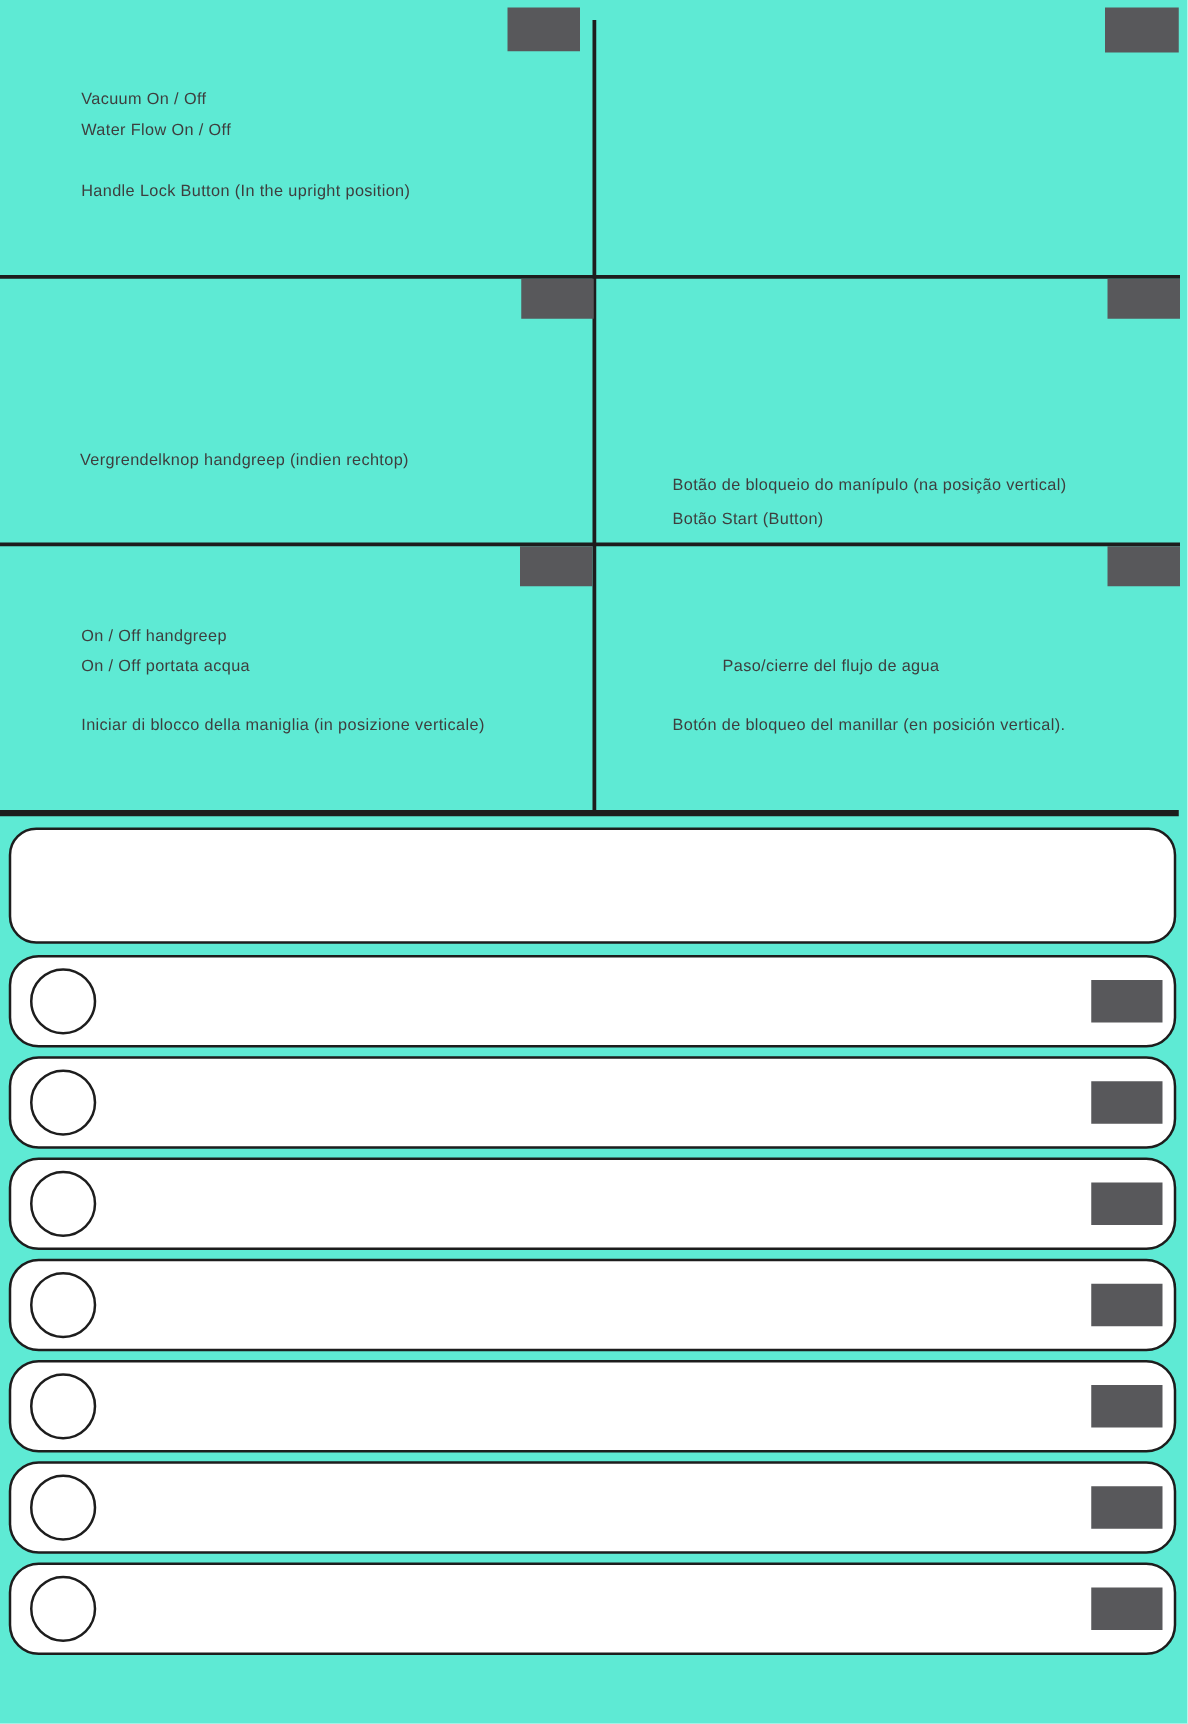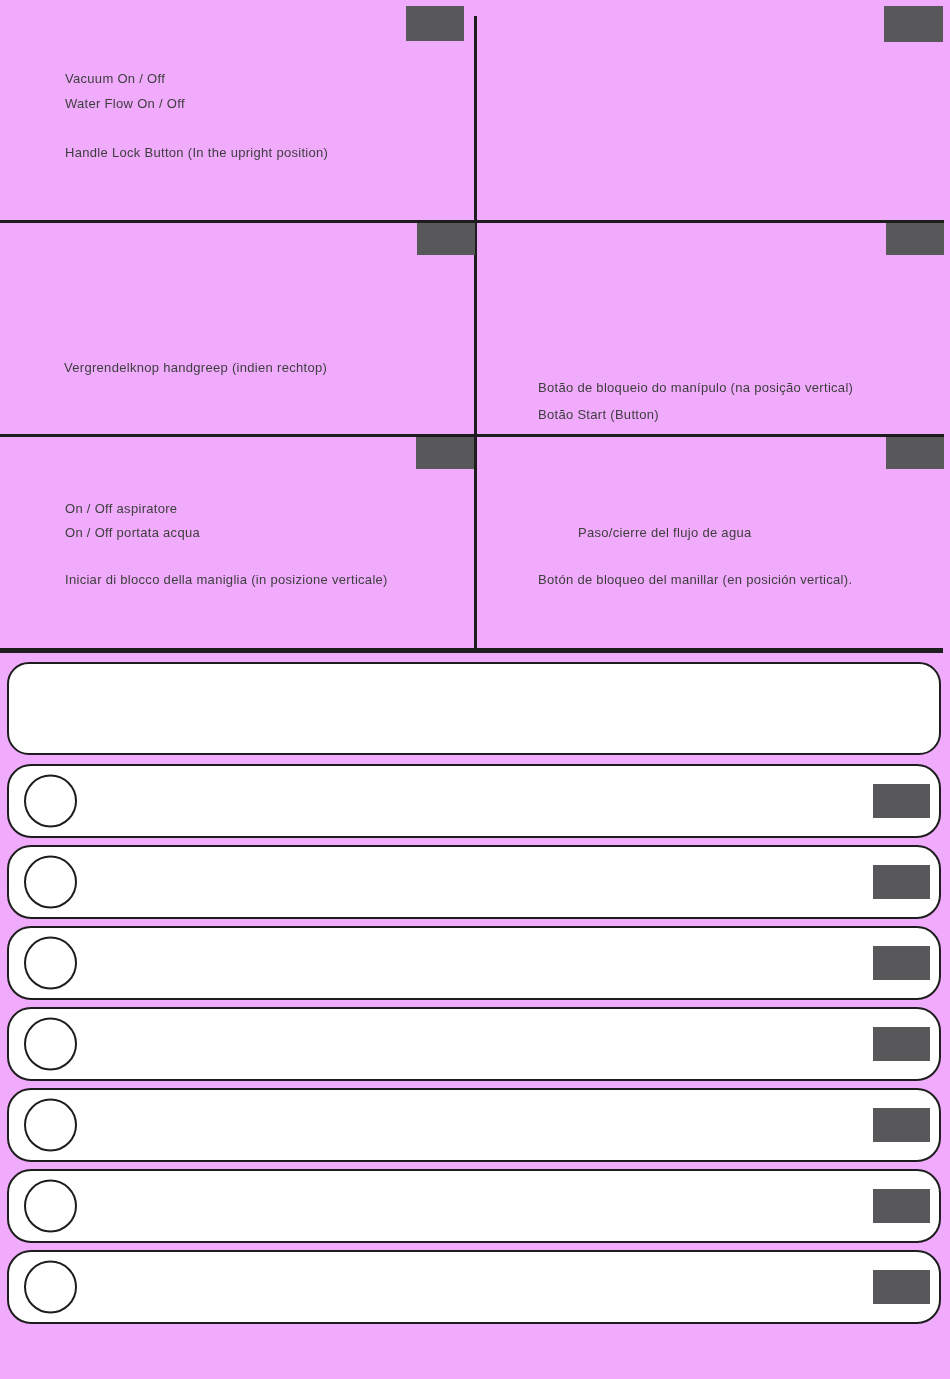--- a/index.html
+++ b/index.html
@@ -6,21 +6,21 @@
     --line: #1d1d1d;
     --text: #3e3e3e;
     --ph: #58585b;
   }
   * { margin: 0; padding: 0; box-sizing: border-box; }
   html, body { background: #ffffff; }
   .page {
     position: relative;
     width: 950px;
     height: 1379px;
-    background: #f0abfc;
+    background: #5eead4;
     font-family: "Liberation Sans", sans-serif;
     overflow: hidden;
   }
   .ph {
     position: absolute;
     background: var(--ph);
   }
   .ph-b1-left  { left: 406px; top: 6px;   width: 58px; height: 35px; }
   .ph-b1-right { left: 884px; top: 6px;   width: 59px; height: 36px; }
   .ph-b2-left  { left: 417px; top: 223px; width: 58px; height: 32px; }
@@ -118,21 +118,21 @@
   <div class="label lbl-en-vacuum">Vacuum On / Off</div>
   <div class="label lbl-en-water">Water Flow On / Off</div>
   <div class="label lbl-en-handlelock">Handle Lock Button (In the upright position)</div>
 
 
   <div class="label lbl-nl-handlelock">Vergrendelknop handgreep (indien rechtop)</div>
 
   <div class="label lbl-pt-handlelock">Botão de bloqueio do manípulo (na posição vertical)</div>
   <div class="label lbl-pt-start">Botão Start (Button)</div>
 
-  <div class="label lbl-it-vacuum">On / Off aspiratore</div>
+  <div class="label lbl-it-vacuum">On / Off handgreep</div>
   <div class="label lbl-it-water">On / Off portata acqua</div>
   <div class="label lbl-it-handlelock">Iniciar di blocco della maniglia (in posizione verticale)</div>
 
   <div class="label lbl-es-water">Paso/cierre del flujo de agua</div>
   <div class="label lbl-es-handlelock">Botón de bloqueo del manillar (en posición vertical).</div>
 
   <div class="row row-1"></div>
 
   <div class="row row-2">
     <div class="circle"></div>

